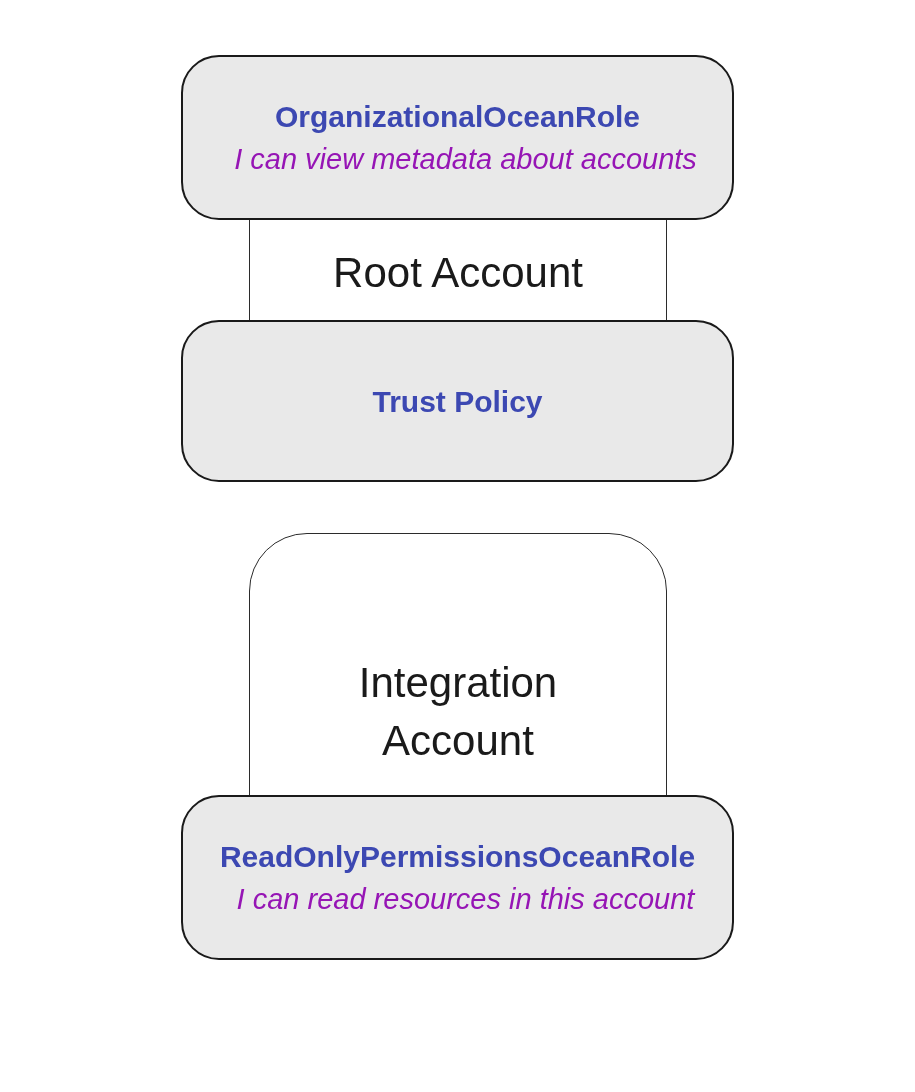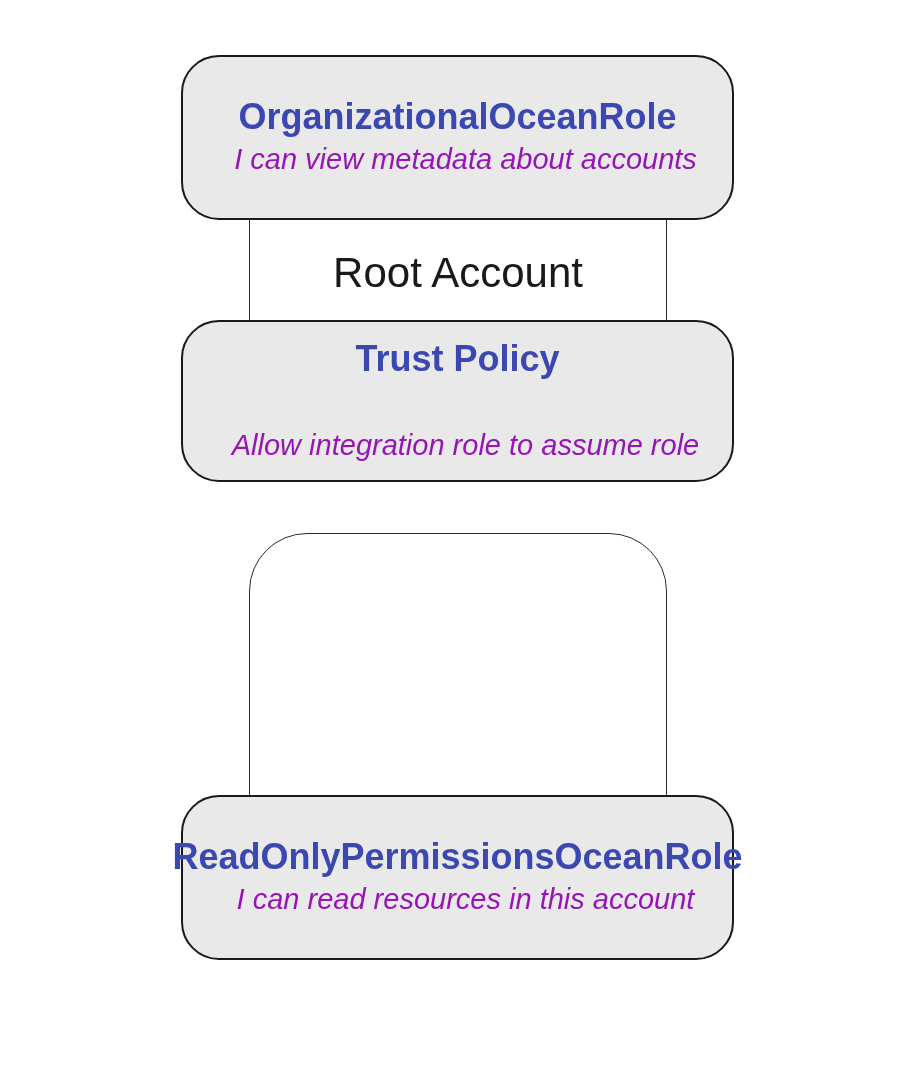--- a/index.html
+++ b/index.html
@@ -54,21 +54,21 @@
     align-items: center;
     justify-content: center;
     text-align: center;
   }
   .node.n-top    { top: 55px;  height: 165px; }
   .node.n-trust  { top: 320px; height: 162px; gap: 44px; }
   .node.n-bottom { top: 795px; height: 165px; }
   .node-title {
     color: #3c48b2;
     font-weight: bold;
-    font-size: 36px;
+    font-size: 30px;
     line-height: 43px;
   }
   .node-desc {
     color: #9615b5;
     font-style: italic;
     font-size: 29px;
     line-height: 42px;
     margin-left: 16px;
   }
 </style>
@@ -76,29 +76,30 @@
 <body>
 
 <div class="canvas">
 
   <div class="subgraph root"></div>
 
   <div class="subgraph integration"></div>
 
   <div class="account-label root-label">Root Account</div>
 
+  <div class="account-label integration-label">Integration
+Account</div>
 
   <div class="node n-top">
     <div class="node-title">OrganizationalOceanRole</div>
     <div class="node-desc">I can view metadata about accounts</div>
   </div>
 
   <div class="node n-trust">
     <div class="node-title">Trust Policy</div>
-    <div class="node-desc">Allow integration role to assume role</div>
   </div>
 
   <div class="node n-bottom">
     <div class="node-title">ReadOnlyPermissionsOceanRole</div>
     <div class="node-desc">I can read resources in this account</div>
   </div>
 
 </div>
 
 </body></html>

